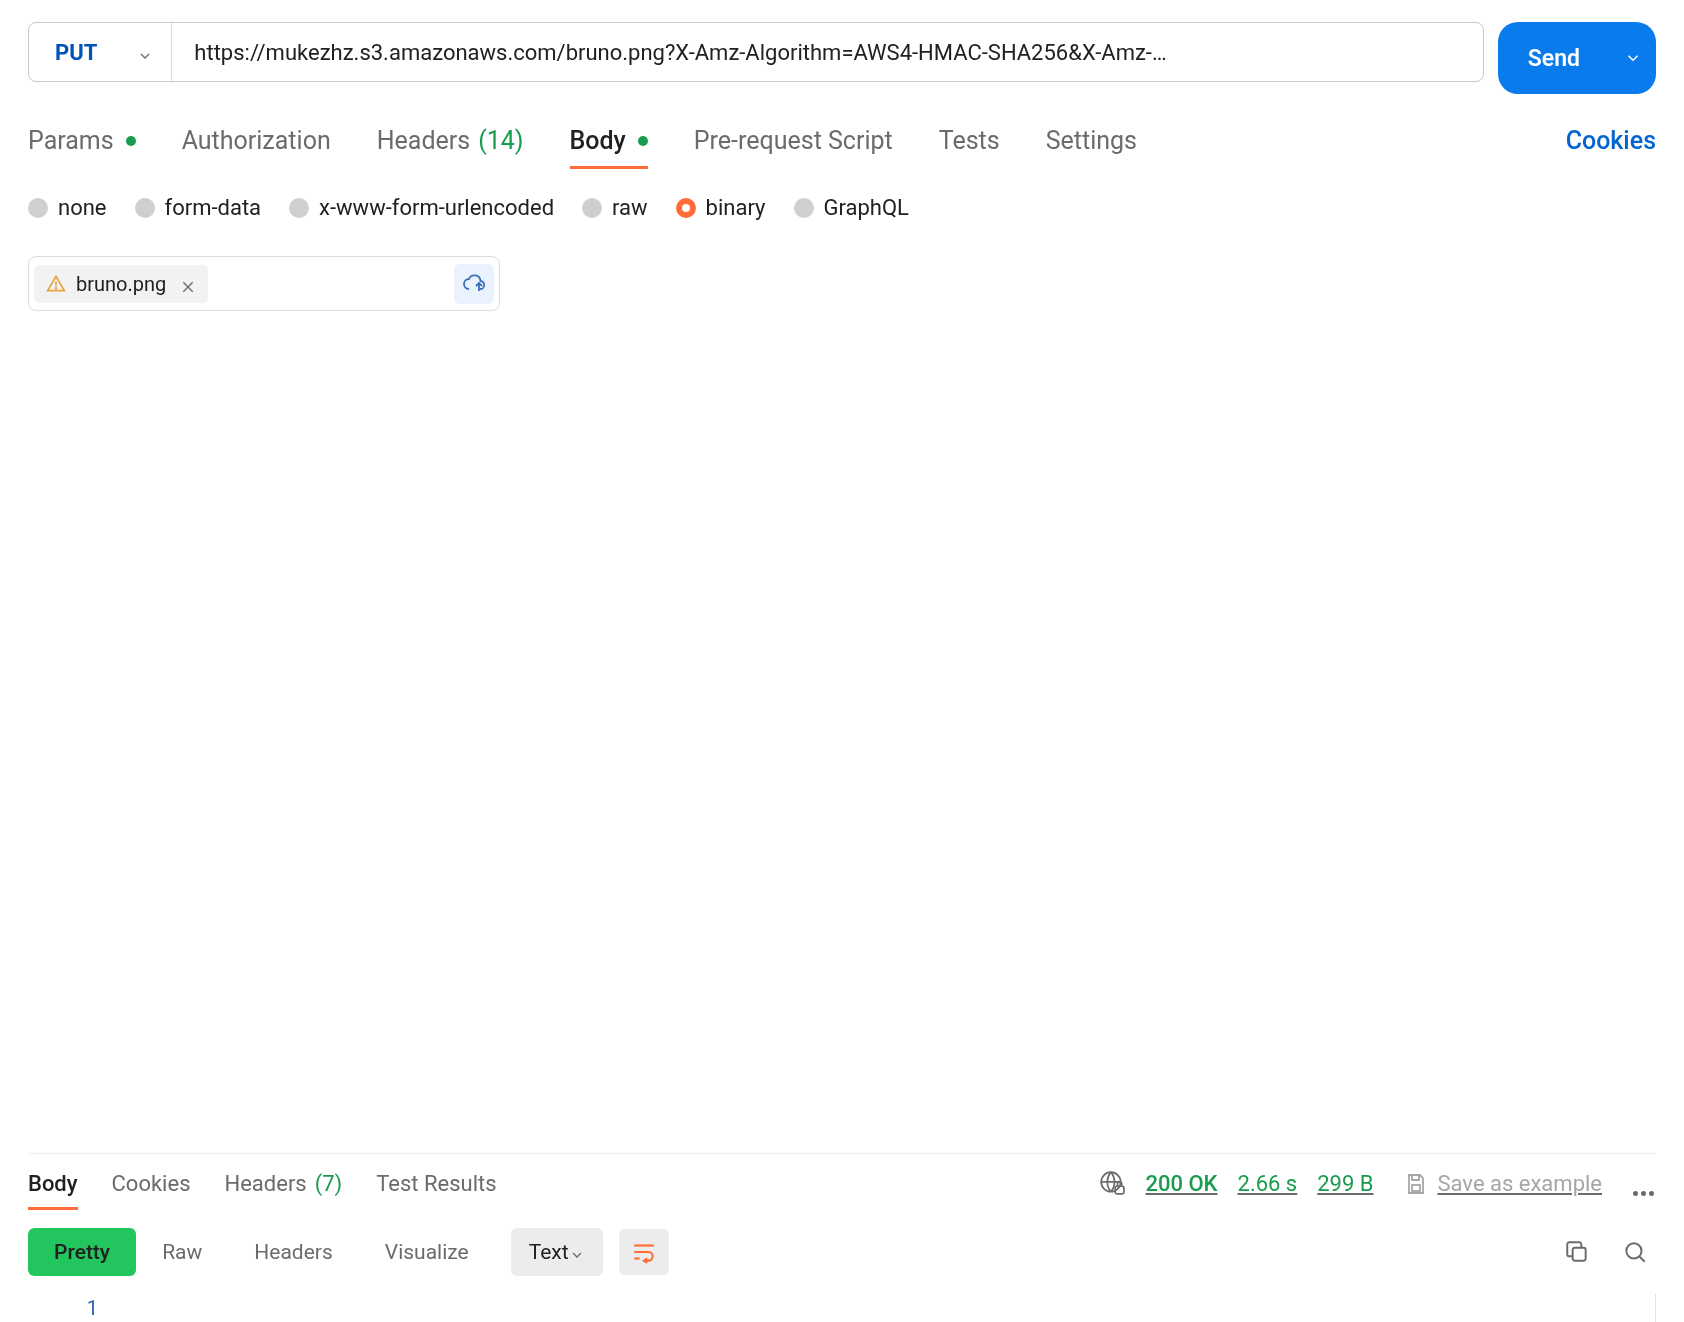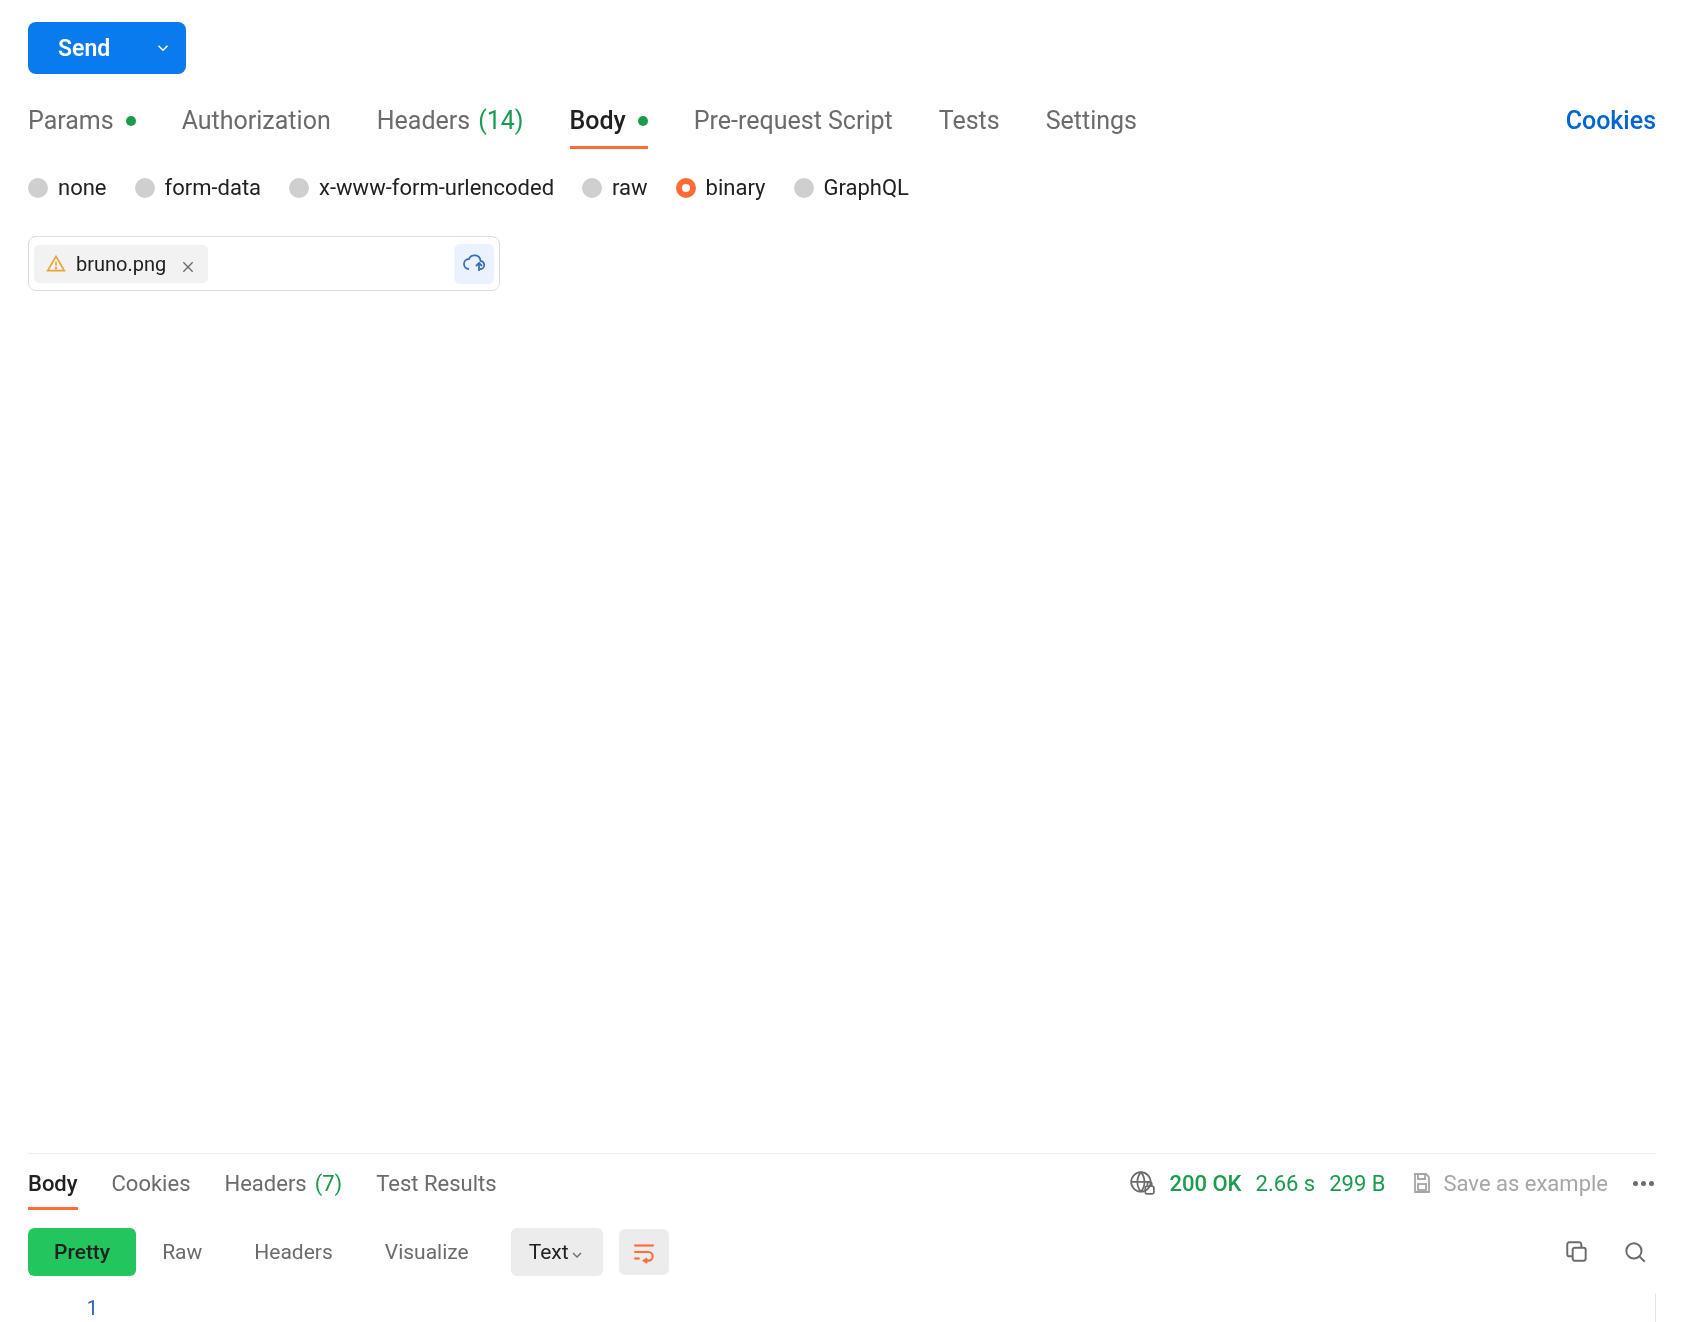--- a/index.html
+++ b/index.html
@@ -45,23 +45,23 @@
     font-size: 22px;
     color: #212121;
     white-space: nowrap;
     overflow: hidden;
   }
   .send-btn {
     display: flex;
     align-items: center;
     background: #097bed;
     color: #fff;
-    border-radius: 8px;
+    border-radius: 20px;
     overflow: hidden;
-    height: 52px;
+    height: 72px;
   }
   .send-label {
     padding: 0 30px;
     font-size: 23px;
     font-weight: 600;
   }
   .send-caret {
     width: 46px;
     display: flex;
     align-items: center;
@@ -185,23 +185,24 @@
   .resp-tab.active::after {
     content: "";
     position: absolute;
     left: 0; right: 0; bottom: 0;
     height: 3px;
     background: #ff6c37;
   }
   .resp-meta {
     margin-left: auto;
     display: flex;
-    align-items: center;
-    gap: 14px;
+    align-items: flex-end;
+    gap: 20px;
     padding-bottom: 14px;
+    text-decoration: underline;
   }
   .globe-icon { width: 26px; height: 26px; }
   .status-ok { color: #1a9c4e; font-weight: 500; }
   .meta-sub { color: #1a9c4e; }
   .save-example {
     display: flex;
     align-items: center;
     gap: 10px;
     color: #a6a6a6;
     margin-left: 10px;
@@ -278,20 +279,33 @@
   .line-content {
     flex: 1;
     border-right: 1px solid #e4e4e4;
     height: 28px;
   }
 </style>
 </head>
 <body>
 
 <div class="request-row">
+  <div class="url-group">
+    <div class="method-select">
+      <span>PUT</span>
+      <span class="chevron">
+        <svg viewBox="0 0 24 24" fill="none" stroke-width="2">
+            <polyline points="6 9 12 15 18 9"></polyline>
+          </svg>
+      </span>
+    </div>
+    <div class="url-input">
+      <span>https://mukezhz.s3.amazonaws.com/bruno.png?X-Amz-Algorithm=AWS4-HMAC-SHA256&amp;X-Amz-…</span>
+    </div>
+  </div>
   <div class="send-btn">
     <span class="send-label">Send</span>
     <span class="send-caret">
       <svg width="18" height="18" viewBox="0 0 24 24" fill="none" stroke-width="2">
           <polyline points="6 9 12 15 18 9"></polyline>
         </svg>
     </span>
   </div>
 </div>
 

